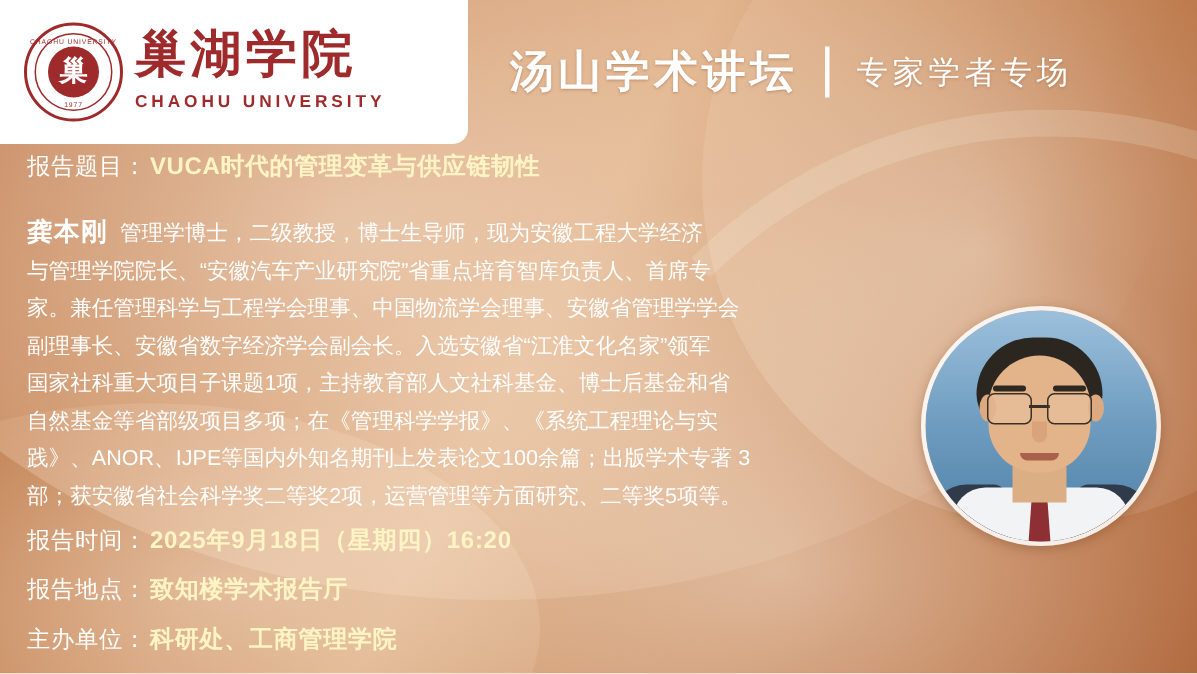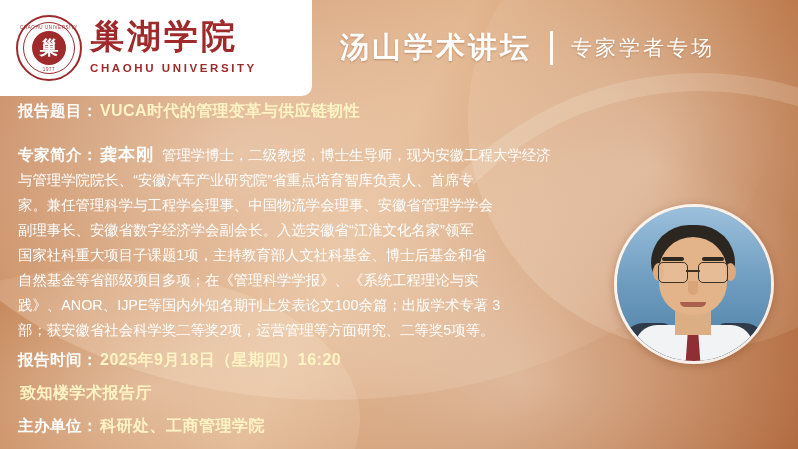--- a/index.html
+++ b/index.html
@@ -168,21 +168,21 @@
     right: 16px;
     color: #ffffff;
   }
   .row-topic {
     display: flex;
     align-items: baseline;
     margin-top: 6px;
   }
   .lbl {
     font-size: 15.5px;
-    font-weight: bold;
+    font-weight: normal;
     color: #ffffff;
     white-space: nowrap;
     letter-spacing: 0.5px;
     font-family: "Liberation Sans", sans-serif;
   }
   .topic-value {
     font-size: 16px;
     font-weight: bold;
     color: #fff4c4;
     letter-spacing: 0.4px;
@@ -405,41 +405,41 @@
           <div class="p-lens left"></div>
           <div class="p-bridge"></div>
           <div class="p-lens right"></div>
         </div>
         <div class="p-nose"></div>
         <div class="p-mouth"></div>
       </div>
 
       <div class="bio-text">
         <div class="bio-first-line bio-wrap-right">
-          <span class="lbl">专家简介：</span>
           <span class="speaker-name">龚本刚</span>
           <span>管理学博士，二级教授，博士生导师，现为安徽工程大学经济</span>
         </div>
         <p class="bio-para bio-wrap-right">与管理学院院长、“安徽汽车产业研究院”省重点培育智库负责人、首席专</p>
         <p class="bio-para bio-wrap-right">家。兼任管理科学与工程学会理事、中国物流学会理事、安徽省管理学学会</p>
         <p class="bio-para bio-wrap-right">副理事长、安徽省数字经济学会副会长。入选安徽省“江淮文化名家”领军</p>
         <p class="bio-para bio-wrap-right">国家社科重大项目子课题1项，主持教育部人文社科基金、博士后基金和省</p>
         <p class="bio-para">自然基金等省部级项目多项；在《管理科学学报》、《系统工程理论与实</p>
         <p class="bio-para">践》、ANOR、IJPE等国内外知名期刊上发表论文100余篇；出版学术专著 3</p>
         <p class="bio-para">部；获安徽省社会科学奖二等奖2项，运营管理等方面研究、二等奖5项等。</p>
       </div>
     </div>
   </div>
 
   <div class="footer">
     <div class="f-row">
       <span class="lbl">报告时间：</span>
       <span class="f-val">2025年9月18日（星期四）16:20</span>
     </div>
     <div class="f-row">
+      <span class="lbl">报告地点：</span>
       <span class="f-val">致知楼学术报告厅</span>
     </div>
     <div class="f-row">
       <span class="lbl">主办单位：</span>
       <span class="f-val">科研处、工商管理学院</span>
     </div>
   </div>
 
 </div>
 

